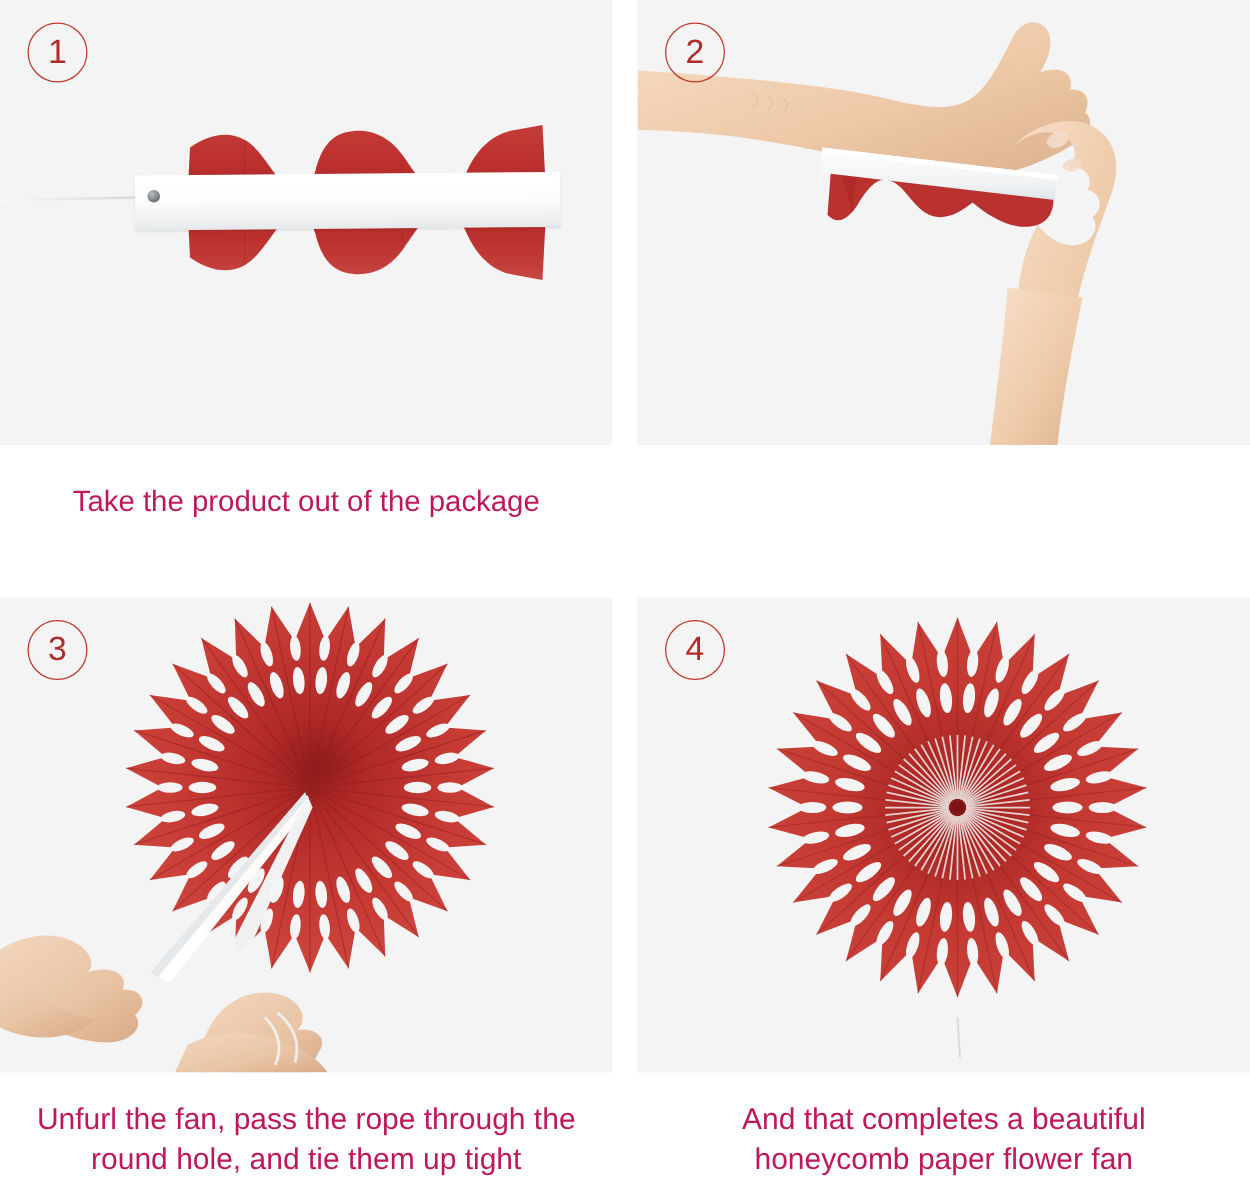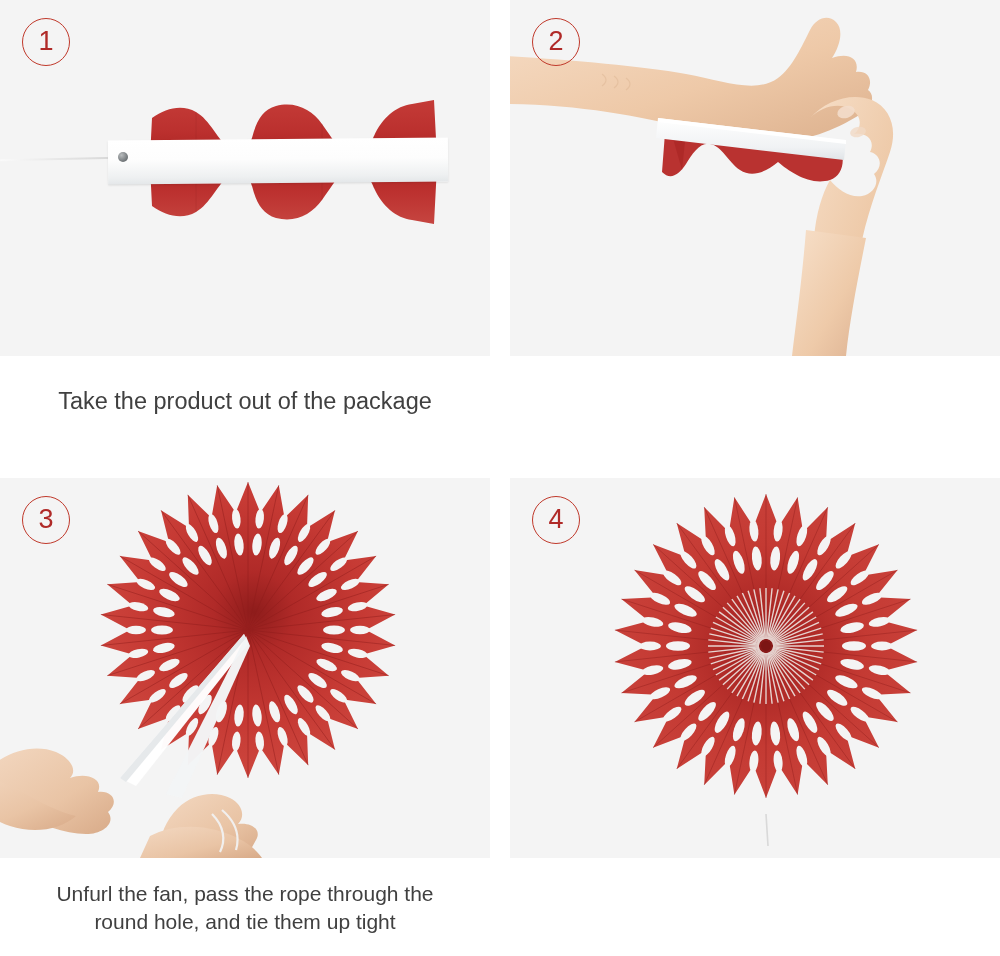--- a/index.html
+++ b/index.html
@@ -42,32 +42,32 @@
     line-height:44px;
     text-align:center;
     font-family:"Liberation Sans", sans-serif;
     z-index:40;
     background:transparent;
   }
 
   .caption{
     flex:1;
     background:#ffffff;
-    color:#404040;
+    color:#be185d;
     font-size:23.5px;
     line-height:1.32;
     text-align:center;
     display:flex;
     align-items:flex-start;
     justify-content:center;
     padding-top:30px;
     box-sizing:border-box;
     white-space:pre-line;
   }
-  .cell.row2 .caption{padding-top:22px;font-size:21px;}
+  .cell.row2 .caption{padding-top:22px;font-size:24px;}
   .p1-rope{
     position:absolute;left:0px;top:158px;width:118px;height:2px;
     background:linear-gradient(90deg,#fafafa,#e3e3e3 60%,#d6d6d6);
     border-radius:2px;
     transform:rotate(-1.2deg);
   }
   .p1-strip{
     position:absolute;left:108px;top:139px;
     width:340px;height:44px;
     background:linear-gradient(180deg,#ffffff 0%,#fdfdfd 45%,#eef0f1 85%,#e4e7e9 100%);
@@ -513,16 +513,20 @@
                 <path d="M6.7,-2.2 L55.2,-17.9"></path>
                 <path d="M6.8,-1.5 L56.7,-12.1"></path>
                 <path d="M7.0,-0.7 L57.7,-6.1"></path>
               </g>
             <circle cx="0" cy="0" r="5" fill="#7c1514"></circle>
           </g>
 
           <path d="M256,336 L258,368" stroke="#d9d9d9" stroke-width="1.6" fill="none"></path>
         </svg>
       </div>
+      <div class="caption">
+        <span class="cap-text">And that completes a beautiful
+honeycomb paper flower fan</span>
+      </div>
     </div>
 
   </div>
 </div>
 
 </body></html>

